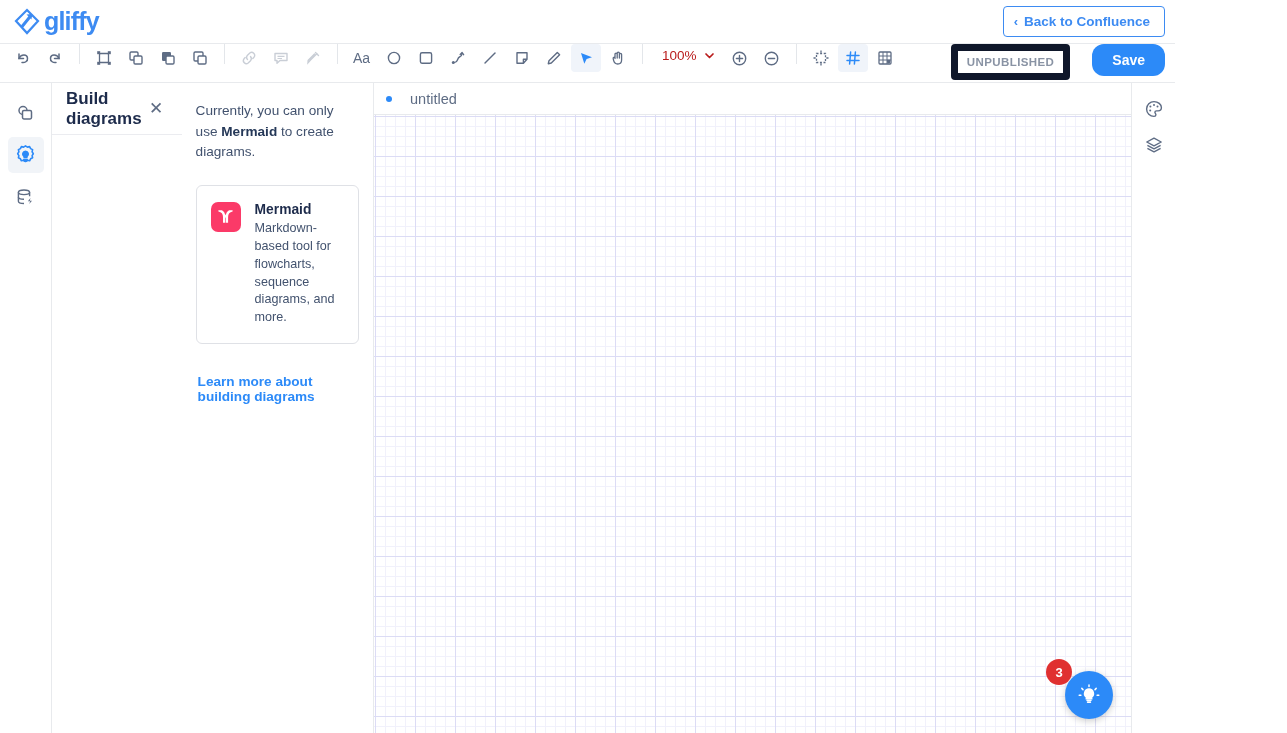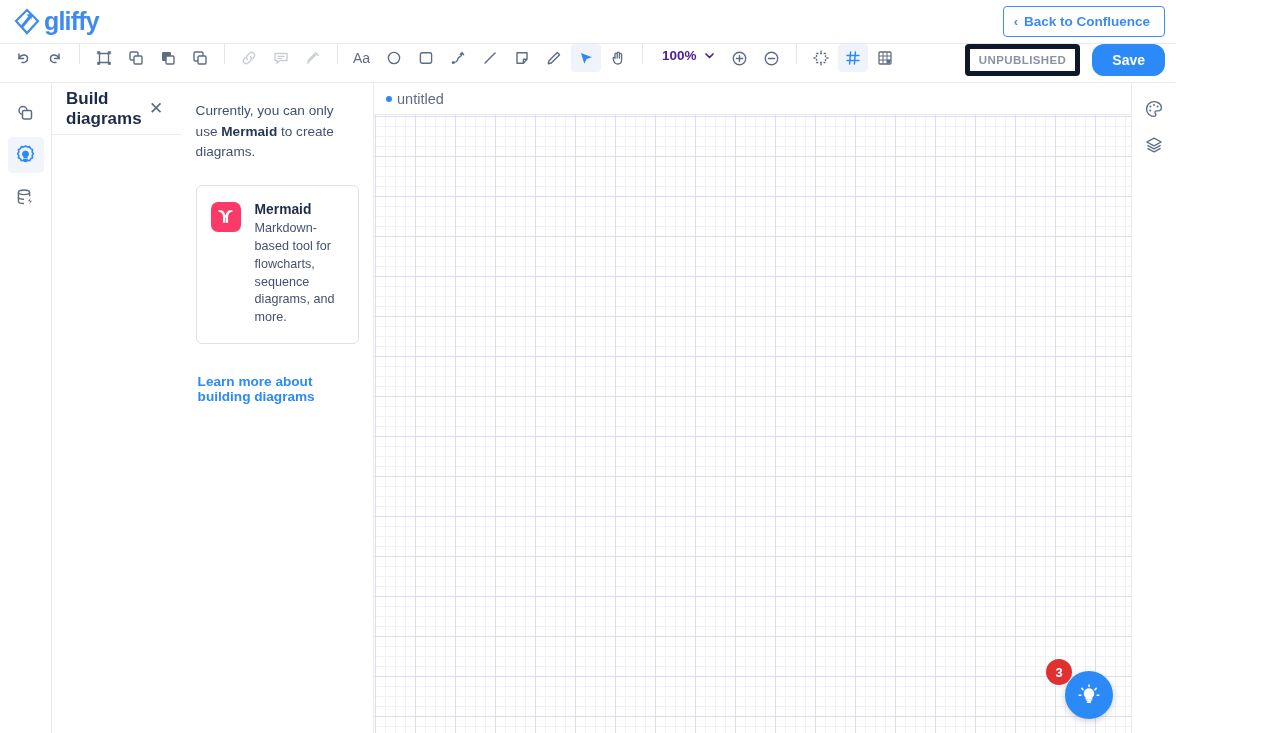--- a/index.html
+++ b/index.html
@@ -50,26 +50,26 @@
     width: 30px; height: 28px; display: flex; align-items: center;
     justify-content: center; border-radius: 4px; cursor: pointer;
     color: #5e6c84;
   }
   .tbtn.disabled { color: #c9ced6; cursor: default; }
   .tbtn.active { background: #f0f4fa; color: #2c8af8; }
   .tsep { width: 1px; height: 20px; background: #e3e6ea; margin: 0 7px; }
   .zoom-select {
     display: flex; align-items: center; gap: 7px;
     padding: 4px 8px 4px 10px; border-radius: 4px; cursor: pointer;
-    color: #4c1d95; font-size: 13.5px; font-weight: bold;
+    color: #b91c1c; font-size: 13.5px; font-weight: normal;
   }
   .unpublished {
-    border: 5px solid #0f172a; border-radius: 4px;
+    border: 7px solid #0f172a; border-radius: 4px;
     color: #8993a4; font-size: 11.5px; font-weight: bold;
-    letter-spacing: 0.4px; padding: 5px 9px; margin-right: 10px;
+    letter-spacing: 0.4px; padding: 5px 9px; margin-right: 20px;
   }
   .save-btn {
     background: #2c8af8; color: #fff; border: none; border-radius: 12px;
     font-size: 14px; font-weight: bold; padding: 8px 20px; cursor: pointer;
     font-family: "Liberation Sans", sans-serif;
   }
 
   
   .body { flex: 1 1 auto; display: flex; min-height: 0; }
 
@@ -119,21 +119,21 @@
     text-decoration: none; cursor: pointer;
   }
 
   
   .canvas-wrap { flex: 1 1 auto; display: flex; flex-direction: column; min-width: 0; position: relative; }
   .tabbar {
     height: 32px; flex: 0 0 32px; display: flex; align-items: center;
     border-bottom: 1px solid #e8eaed; background: #fff; padding-left: 6px;
   }
   .tab {
-    display: flex; align-items: center; gap: 5px; padding: 4px 10px 4px 6px;
+    display: flex; align-items: center; gap: 18px; padding: 4px 10px 4px 6px;
     font-size: 14.5px; color: #5e6c84; cursor: pointer; border-radius: 3px;
   }
   .tab-dot { width: 6px; height: 6px; border-radius: 50%; background: #2c8af8; }
   .canvas {
     flex: 1 1 auto; position: relative; overflow: hidden; background: #fff;
     background-image:
       linear-gradient(to right, #dcdcf5 1px, transparent 1px),
       linear-gradient(to bottom, #dcdcf5 1px, transparent 1px),
       linear-gradient(to right, #f1f1fb 1px, transparent 1px),
       linear-gradient(to bottom, #f1f1fb 1px, transparent 1px);

